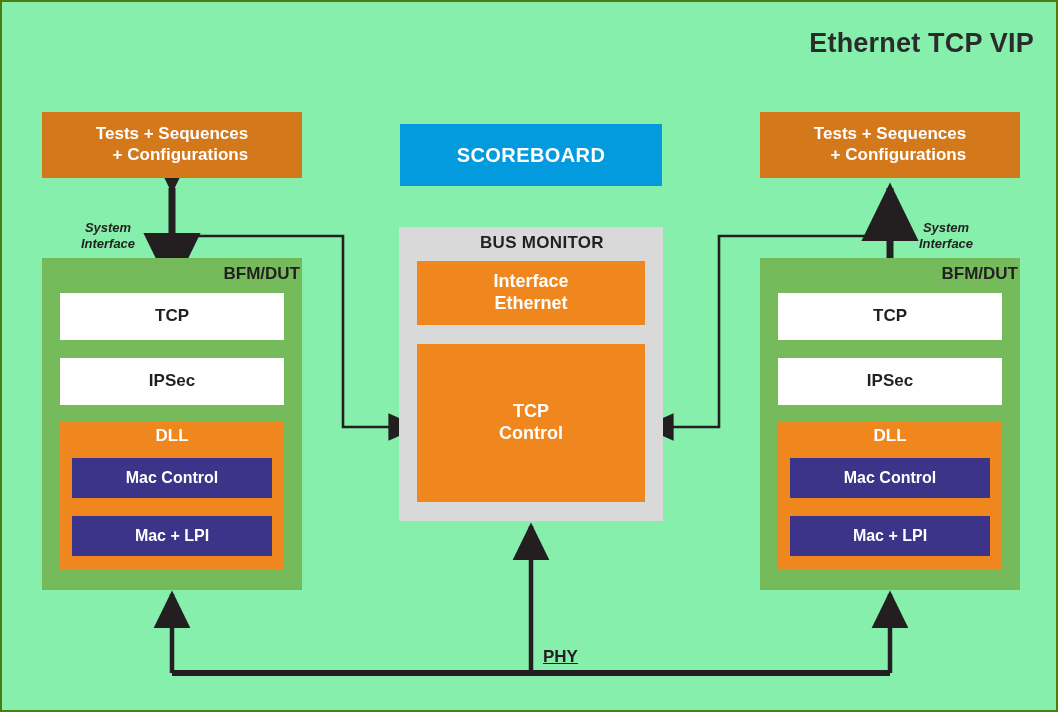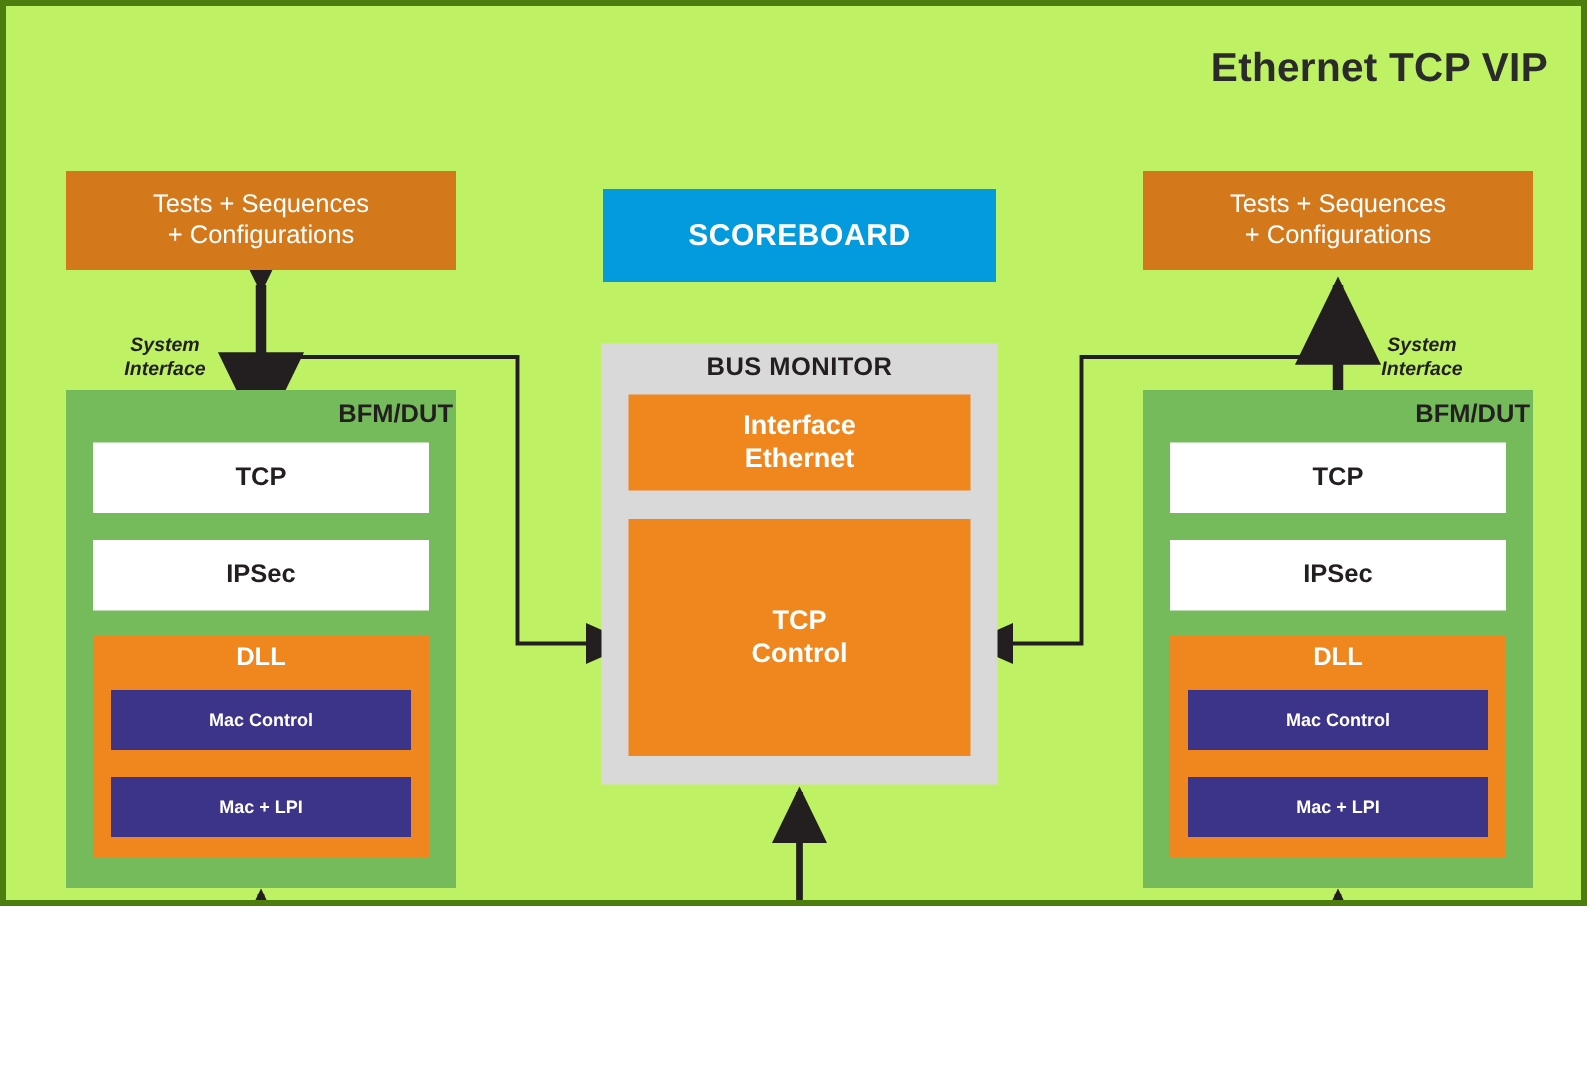--- a/index.html
+++ b/index.html
@@ -6,23 +6,23 @@
     margin: 0;
     padding: 0;
     background: #ffffff;
   }
   body {
     font-family: "Liberation Sans", sans-serif;
   }
   #canvas {
     position: relative;
     width: 1058px;
-    height: 604px;
-    background: #bef264;
-    border: 4px solid #4d7c0f;
+    height: 712px;
+    background: #86efac;
+    border: 2px solid #4d7c0f;
     box-sizing: border-box;
     overflow: hidden;
   }
   .abs { position: absolute; box-sizing: border-box; }
 
   .diagram-title {
     font-size: 27px;
     font-weight: bold;
     color: #2b2b2b;
     letter-spacing: 0.2px;
@@ -34,21 +34,22 @@
     align-items: center;
     justify-content: center;
     text-align: center;
     line-height: 1.22;
   }
 
   .box-tests {
     background: #d4781c;
     color: #ffffff;
     font-size: 17px;
-    font-weight: normal;
+    font-weight: bold;
+    text-align: right;
   }
 
   .box-scoreboard {
     background: #049bde;
     color: #ffffff;
     font-size: 20px;
     font-weight: bold;
     letter-spacing: 0.4px;
     justify-content: center;
   }
@@ -56,20 +57,21 @@
   .panel-busmonitor {
     background: #d9d9d9;
   }
   .busmonitor-title {
     color: #231f20;
     font-size: 17px;
     font-weight: bold;
     letter-spacing: 0.3px;
     text-align: center;
     width: 100%;
+    padding-left: 11px;
   }
 
   .box-funcov {
     background: #f0861e;
     color: #ffffff;
     font-size: 18px;
     font-weight: bold;
   }
   .box-tcpmon {
     background: #f0861e;
@@ -101,21 +103,21 @@
     background: #f0861e;
     color: #ffffff;
     font-size: 17px;
     font-weight: bold;
     align-items: flex-start;
     padding-top: 4px;
   }
   .box-purple {
     background: #3b3488;
     color: #ffffff;
-    font-size: 12px;
+    font-size: 16px;
     font-weight: bold;
   }
 
   .label-sys {
     font-size: 13px;
     font-weight: bold;
     font-style: italic;
     color: #231f20;
     text-align: center;
     line-height: 1.25;

